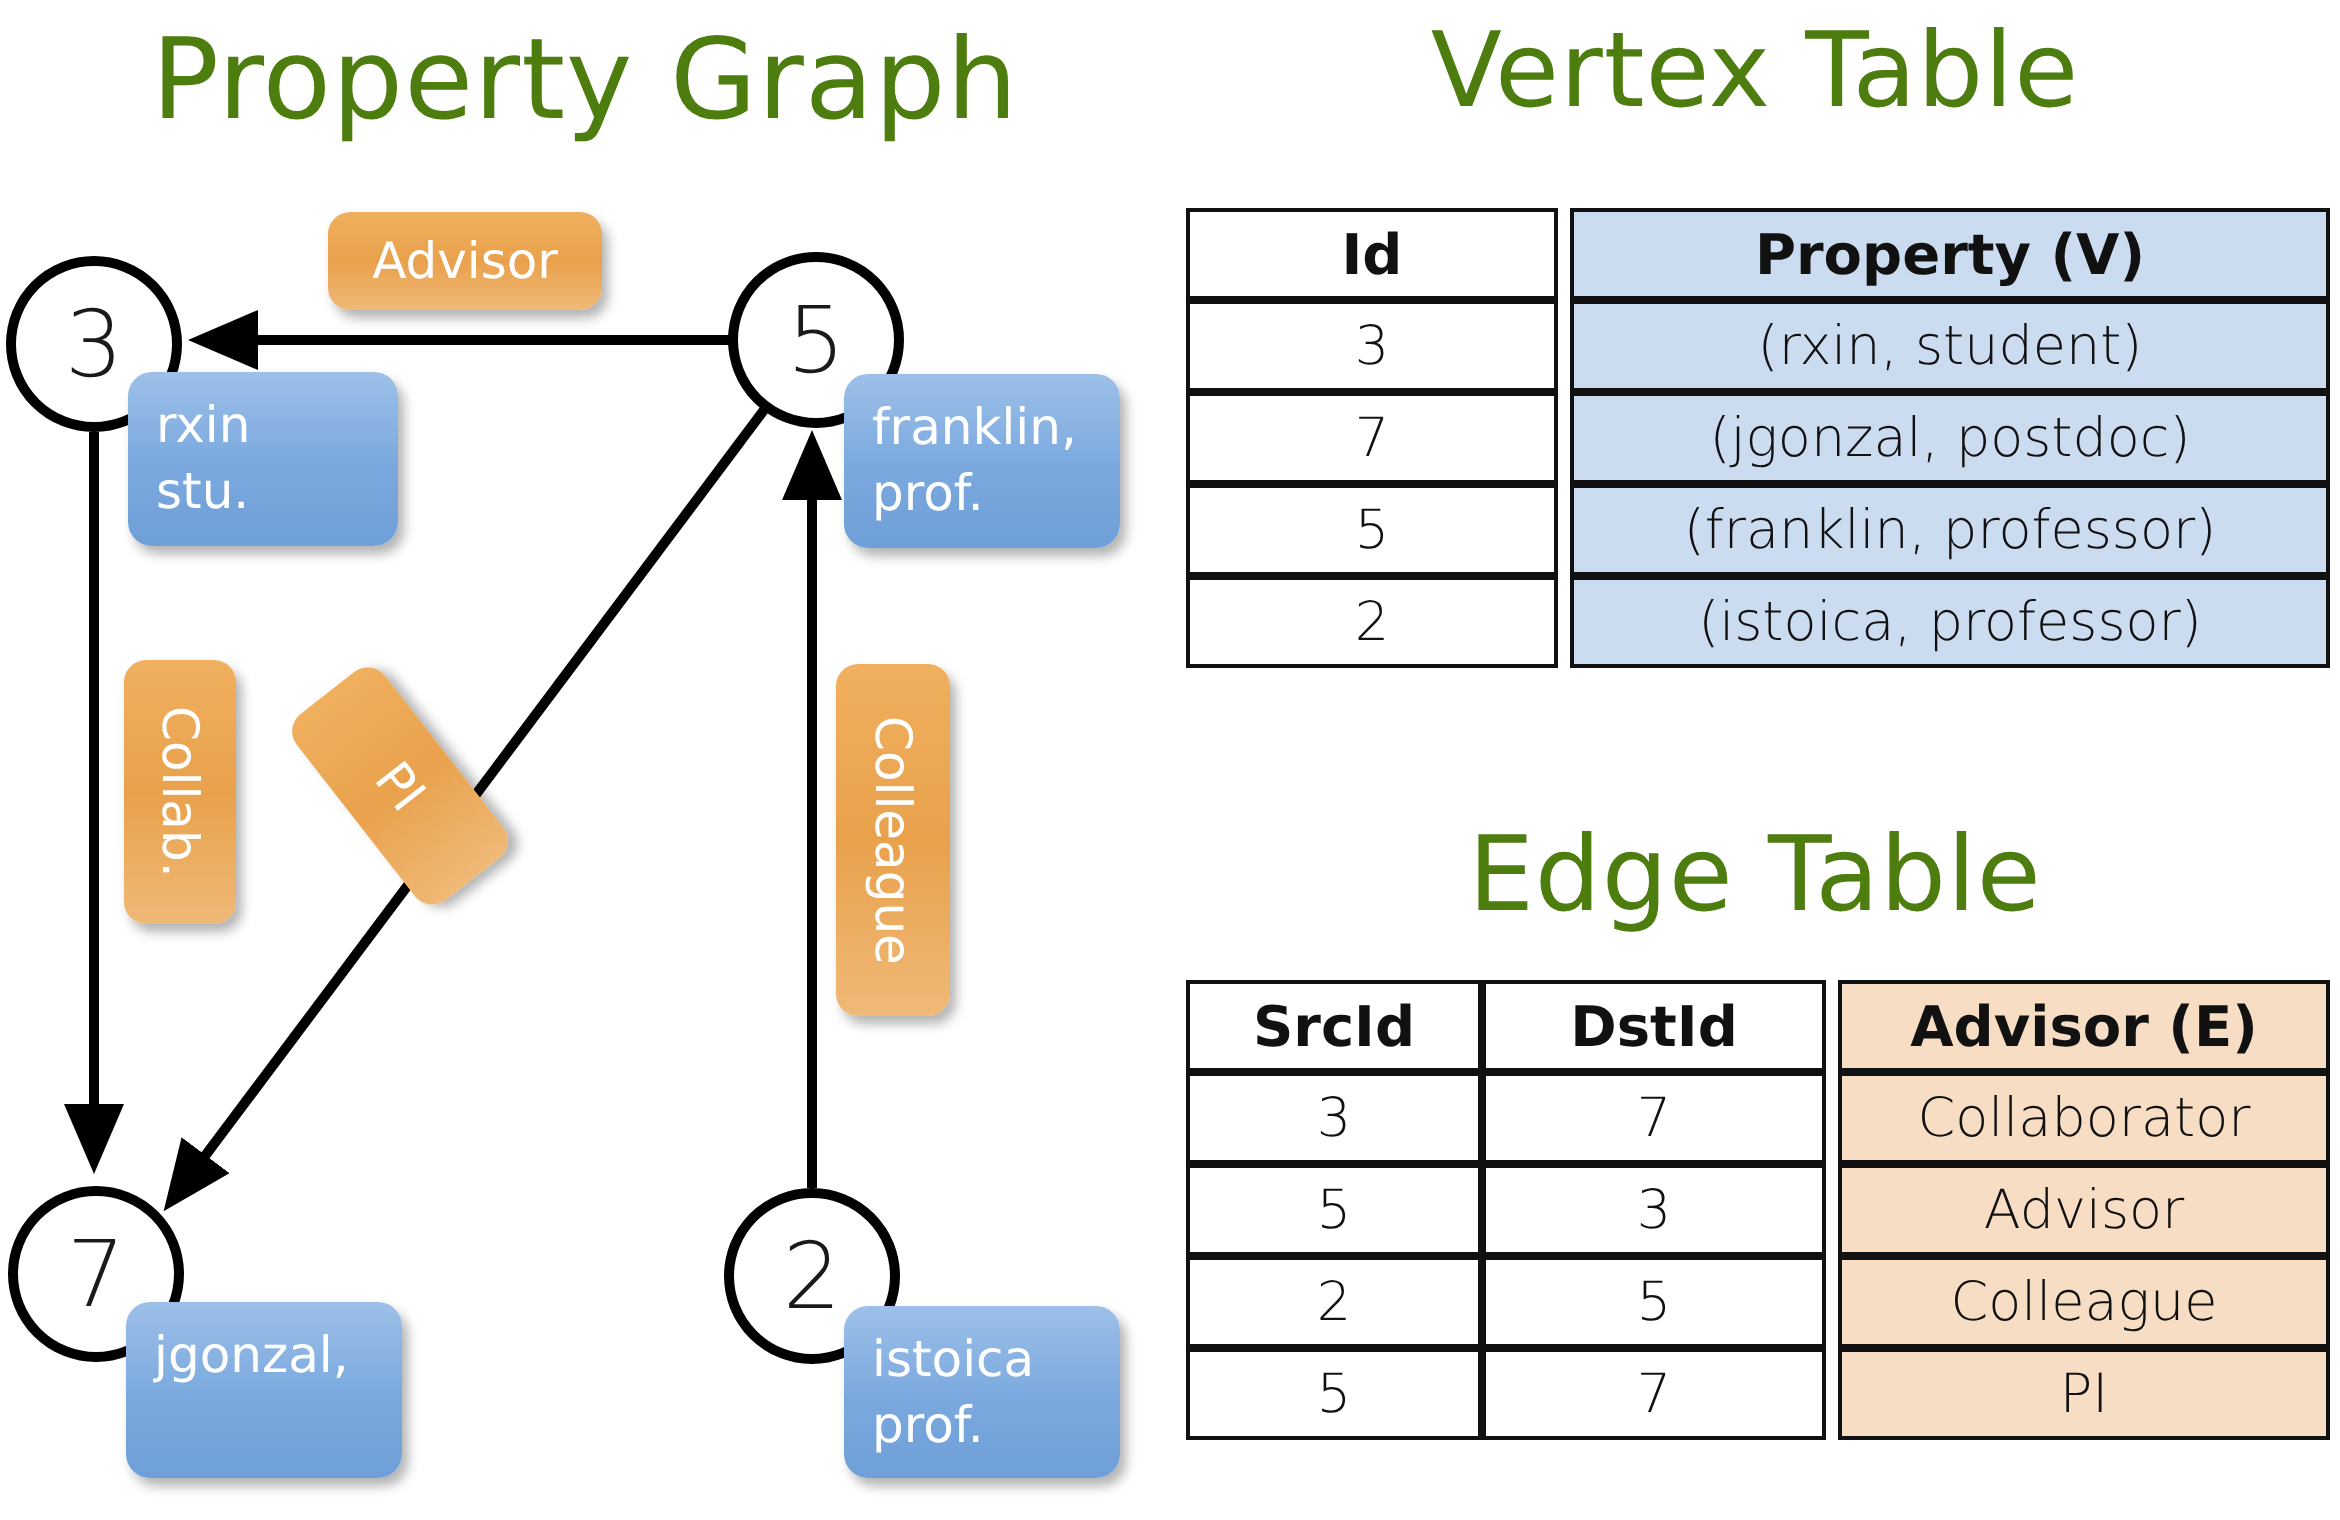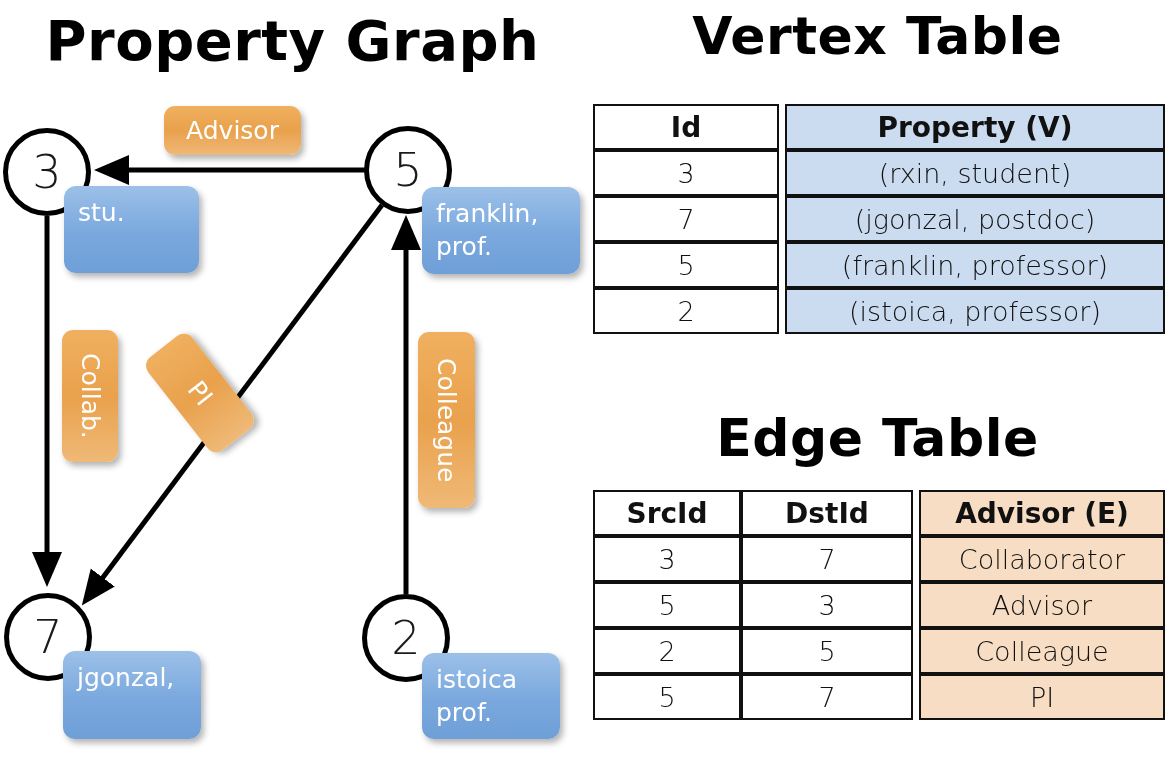--- a/index.html
+++ b/index.html
@@ -8,22 +8,22 @@
     background:#ffffff;
     font-family:"Liberation Sans", sans-serif;
     overflow:hidden;
     position:relative;
   }
   .stage{position:absolute;inset:0;width:1170px;height:760px;}
 
   
   .title{
     position:absolute;
-    font-weight:700;
-    color:#000000;
+    font-weight:400;
+    color:#4d7c0f;
     letter-spacing:0.5px;
     white-space:nowrap;
     font-family:"DejaVu Sans", sans-serif;
   }
   #title-property-graph{left:0;top:8px;width:585px;text-align:center;font-size:56px;}
   #title-vertex-table{left:585px;top:6px;width:585px;text-align:center;font-size:52px;}
   #title-edge-table{left:585px;top:408px;width:585px;text-align:center;font-size:52px;}
 
   
   #graph-area{position:absolute;left:0;top:0;width:585px;height:760px;}
@@ -133,23 +133,24 @@
       <span>5</span>
     </div>
     <div class="node-circle" style="left:4px;top:593px;width:88px;height:88px;">
       <span>7</span>
     </div>
     <div class="node-circle" style="left:362px;top:594px;width:88px;height:88px;">
       <span>2</span>
     </div>
 
     <div class="prop-box" style="left:64px;top:186px;width:135px;height:87px;">
+      <span>rxin</span>
       <span>stu.</span>
     </div>
-    <div class="prop-box" style="left:422px;top:187px;width:158px;height:87px;">
+    <div class="prop-box" style="left:422px;top:187px;width:138px;height:87px;">
       <span>franklin,</span>
       <span>prof.</span>
     </div>
     <div class="prop-box" style="left:63px;top:651px;width:138px;height:88px;">
       <span>jgonzal,</span>
     </div>
     <div class="prop-box" style="left:422px;top:653px;width:138px;height:86px;">
       <span>istoica</span>
       <span>prof.</span>
     </div>

